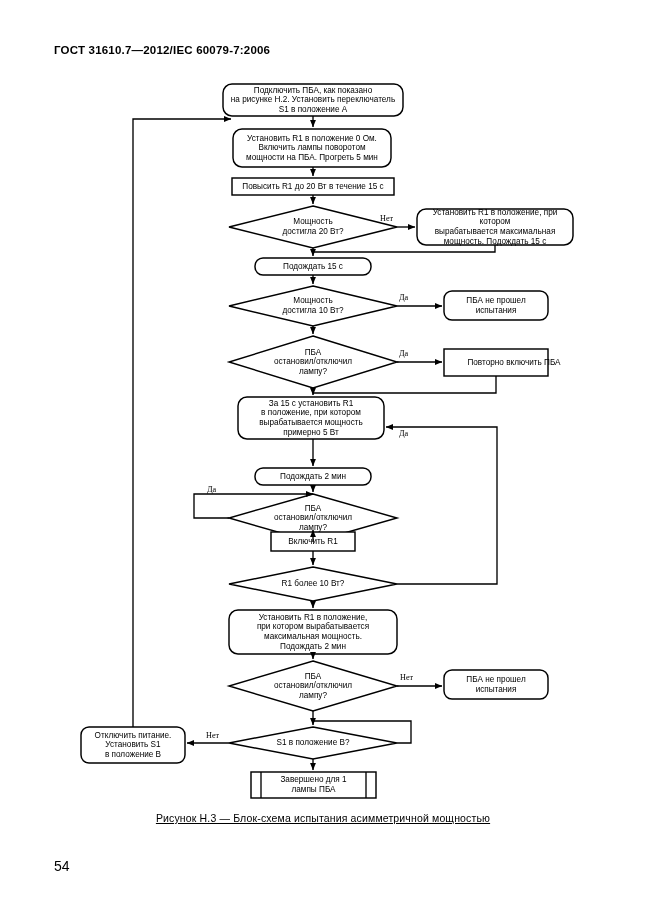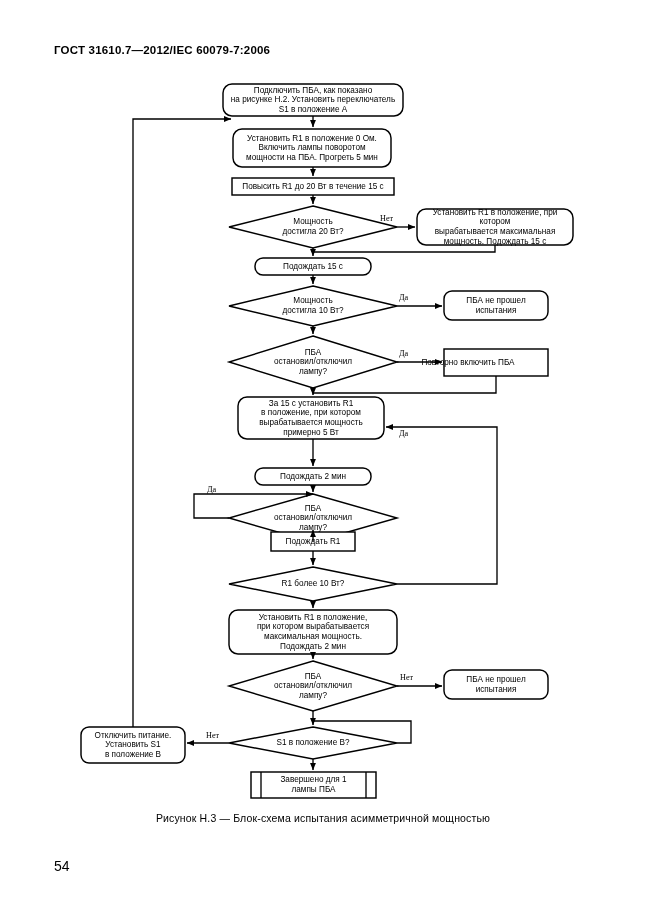--- a/index.html
+++ b/index.html
@@ -4,21 +4,21 @@
 <style>
   html,body{margin:0;padding:0;background:#fff;}
   body{width:646px;height:913px;position:relative;
        font-family:"Liberation Sans","DejaVu Sans",sans-serif;color:#000;}
   #sheet{position:absolute;inset:0;width:646px;height:913px;overflow:hidden;}
 
   #doc-header{position:absolute;left:54px;top:44px;font-size:11.5px;font-weight:bold;
               letter-spacing:.2px;white-space:nowrap;}
   #page-number{position:absolute;left:54px;top:858px;font-size:14px;}
   #figure-caption{position:absolute;left:0;top:812px;width:646px;text-align:center;
-                  font-size:10.5px;letter-spacing:.15px;}
+                  font-size:10.5px;letter-spacing:.15px;text-decoration:underline;}
 
   svg#flow{position:absolute;left:0;top:0;width:646px;height:913px;}
   svg#flow .ln{stroke:#000;stroke-width:1.35;fill:none;}
   svg#flow .shp{stroke:#000;stroke-width:1.45;fill:#fff;}
 
   .nodetext{position:absolute;text-align:center;font-size:8.2px;line-height:9.6px;
             white-space:pre-line;pointer-events:none;
             display:flex;align-items:center;justify-content:center;}
   .edgelabel{position:absolute;font-size:8.2px;line-height:9.5px;white-space:nowrap;font-family:Liberation Serif, serif;}
 </style>
@@ -111,30 +111,30 @@
 вырабатывается максимальная
 мощность. Подождать 15 с</div>
   <div class="nodetext" style="left:255px;top:258px;width:116px;height:17px;">Подождать 15 с</div>
   <div class="nodetext" style="left:253px;top:290px;width:120px;height:32px;">Мощность
 достигла 10 Вт?</div>
   <div class="nodetext" style="left:444px;top:291px;width:104px;height:29px;">ПБА не прошел
 испытания</div>
   <div class="nodetext" style="left:241px;top:343px;width:144px;height:38px;">ПБА
 остановил/отключил
 лампу?</div>
-  <div class="nodetext" style="left:416px;top:349px;width:104px;height:27px;">Повторно включить ПБА</div>
+  <div class="nodetext" style="left:462px;top:349px;width:104px;height:27px;">Повторно включить ПБА</div>
   <div class="nodetext" style="left:238px;top:397px;width:146px;height:42px;">За 15 с установить R1
 в положение, при котором
 вырабатывается мощность
 примерно 5 Вт</div>
   <div class="nodetext" style="left:255px;top:468px;width:116px;height:17px;">Подождать 2 мин</div>
   <div class="nodetext" style="left:241px;top:499px;width:144px;height:38px;">ПБА
 остановил/отключил
 лампу?</div>
-  <div class="nodetext" style="left:271px;top:532px;width:84px;height:19px;">Подождать R1</div>
+  <div class="nodetext" style="left:271px;top:532px;width:84px;height:19px;">Включить R1</div>
   <div class="nodetext" style="left:248px;top:576px;width:130px;height:16px;">R1 более 10 Вт?</div>
   <div class="nodetext" style="left:229px;top:610px;width:168px;height:44px;">Установить R1 в положение,
 при котором вырабатывается
 максимальная мощность.
 Подождать 2 мин</div>
   <div class="nodetext" style="left:241px;top:667px;width:144px;height:38px;">ПБА
 остановил/отключил
 лампу?</div>
   <div class="nodetext" style="left:444px;top:670px;width:104px;height:29px;">ПБА не прошел
 испытания</div>

